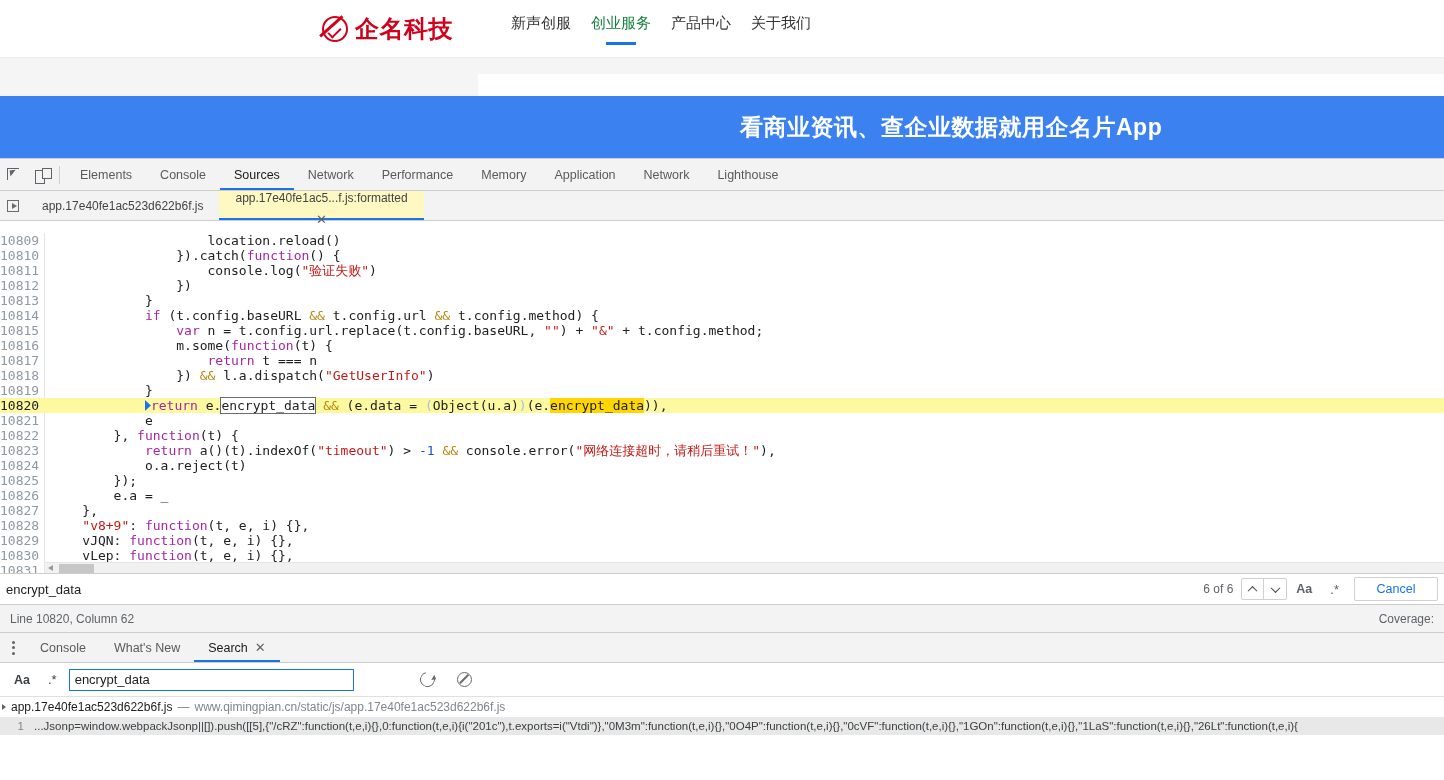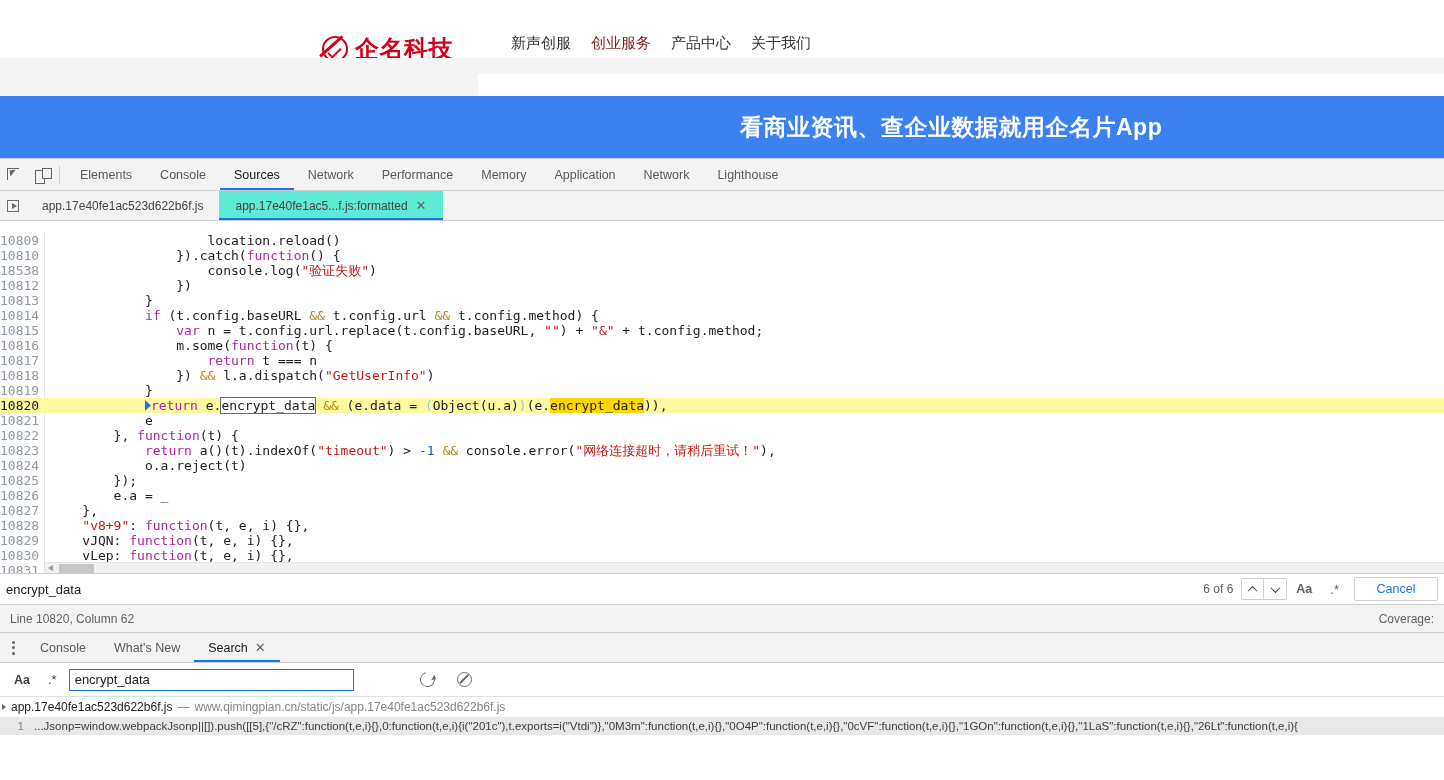--- a/index.html
+++ b/index.html
@@ -9,21 +9,20 @@
     background: #ffffff; overflow: hidden;
   }
   body { position: relative; }
 
   
   .site-header {
     height: 58px; width: 100%;
     background: #ffffff;
     display: flex; align-items: center;
     border-bottom: 1px solid #ededed;
-    margin-top: 20px;
   }
   .brand { display: flex; align-items: center; margin-left: 322px; }
   .brand-mark {
     width: 26px; height: 26px; border: 2.5px solid #d0021b;
     border-radius: 50%; position: relative; margin-right: 7px;
   }
   .brand-mark::before {
     content: ""; position: absolute; left: 4px; top: 10px;
     width: 11px; height: 5px; border-left: 2.5px solid #d0021b;
     border-bottom: 2.5px solid #d0021b; transform: rotate(-45deg);
@@ -35,21 +34,21 @@
   }
   .brand-text {
     font-size: 24px; font-weight: bold; color: #d0021b;
     letter-spacing: 0.5px;
   }
   .site-nav { display: flex; align-items: center; margin-left: 58px; gap: 20px; }
   .nav-item {
     font-size: 15px; color: #333; position: relative;
     padding-bottom: 10px; cursor: pointer;
   }
-  .nav-item.active { color: #7f1d1d; }
+  .nav-item.active { color: #15803d; }
   .nav-item.active::after {
     content: ""; position: absolute; left: 50%; transform: translateX(-50%);
     bottom: -2px; width: 30px; height: 3px; background: #1a73e8;
   }
 
   
   .page-body {
     position: absolute; top: 58px; left: 0; width: 100%; height: 100px;
     background: #f5f5f5;
   }
@@ -142,21 +141,21 @@
   .icon-play-box { width: 12px; height: 12px; border: 1.2px solid #6b6b6b; position: relative; }
   .icon-play-box::after {
     content: ""; position: absolute; left: 3.5px; top: 2.5px; width: 0; height: 0;
     border-left: 5px solid #6b6b6b; border-top: 3.5px solid transparent;
     border-bottom: 3.5px solid transparent;
   }
   .filetab {
     padding: 0 16px; display: flex; align-items: center; gap: 8px;
     cursor: pointer; font-size: 12px; color: #444; white-space: nowrap;
   }
-  .filetab.active { background: #5eead4; box-shadow: inset 0 -2px 0 #1a73e8; }
+  .filetab.active { background: #fef9c3; box-shadow: inset 0 -2px 0 #1a73e8; flex-direction: column; }
   .filetab .x {
     font-size: 13px; color: #5f6368; line-height: 1; cursor: pointer;
   }
 
   
   .editor {
     flex: none; height: 340px; position: relative; overflow: hidden;
     background: #ffffff;
     font-family: "DejaVu Sans Mono", monospace; font-size: 13px; margin-top: 12px;
   }
@@ -369,21 +368,21 @@
     <div class="filetab active">
       <span>app.17e40fe1ac5...f.js:formatted</span>
       <span class="x">✕</span>
     </div>
   </div>
 
   <div class="editor">
     <div id="code-lines">
         <div class="code-line"><span class="ln">10809</span><span class="gutter-border"></span><span class="code">                    location.reload()</span></div>
         <div class="code-line"><span class="ln">10810</span><span class="gutter-border"></span><span class="code">                }).catch(<span class="kw">function</span>() {</span></div>
-        <div class="code-line"><span class="ln">18538</span><span class="gutter-border"></span><span class="code">                    console.log(<span class="str">"验证失败"</span>)</span></div>
+        <div class="code-line"><span class="ln">10811</span><span class="gutter-border"></span><span class="code">                    console.log(<span class="str">"验证失败"</span>)</span></div>
         <div class="code-line"><span class="ln">10812</span><span class="gutter-border"></span><span class="code">                })</span></div>
         <div class="code-line"><span class="ln">10813</span><span class="gutter-border"></span><span class="code">            }</span></div>
         <div class="code-line"><span class="ln">10814</span><span class="gutter-border"></span><span class="code">            <span class="kw">if</span> (t.config.baseURL <span class="op">&amp;&amp;</span> t.config.url <span class="op">&amp;&amp;</span> t.config.method) {</span></div>
         <div class="code-line"><span class="ln">10815</span><span class="gutter-border"></span><span class="code">                <span class="kw">var</span> n = t.config.url.replace(t.config.baseURL, <span class="str">""</span>) + <span class="str">"&amp;"</span> + t.config.method;</span></div>
         <div class="code-line"><span class="ln">10816</span><span class="gutter-border"></span><span class="code">                m.some(<span class="kw">function</span>(t) {</span></div>
         <div class="code-line"><span class="ln">10817</span><span class="gutter-border"></span><span class="code">                    <span class="kw">return</span> t === n</span></div>
         <div class="code-line"><span class="ln">10818</span><span class="gutter-border"></span><span class="code">                }) <span class="op">&amp;&amp;</span> l.a.dispatch(<span class="str">"GetUserInfo"</span>)</span></div>
         <div class="code-line"><span class="ln">10819</span><span class="gutter-border"></span><span class="code">            }</span></div>
         <div class="code-line hl"><span class="ln">10820</span><span class="gutter-border"></span><span class="code">            <span class="caret"></span><span class="kw">return</span> e.<span class="sel-box">encrypt_data</span> <span class="op">&amp;&amp;</span> (e.data = <span class="brace-blue">(</span>Object(u.a)<span class="brace-blue">)</span>(e.<span class="match-hl">encrypt_data</span>)),</span></div>
         <div class="code-line"><span class="ln">10821</span><span class="gutter-border"></span><span class="code">            e</span></div>

